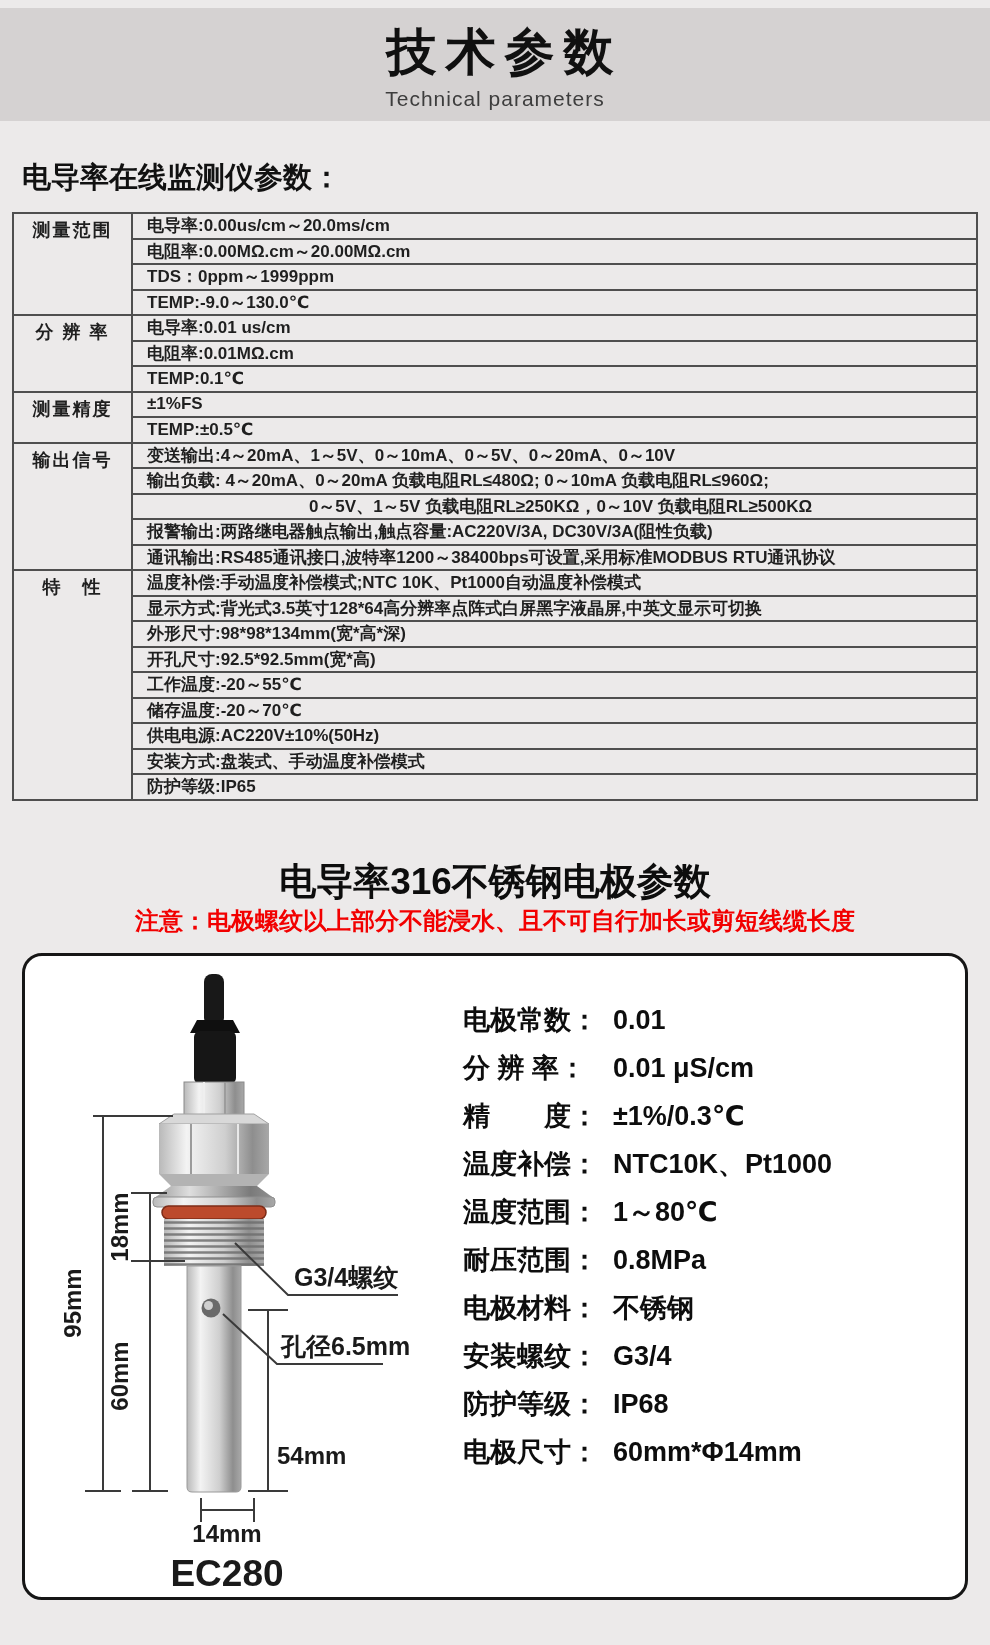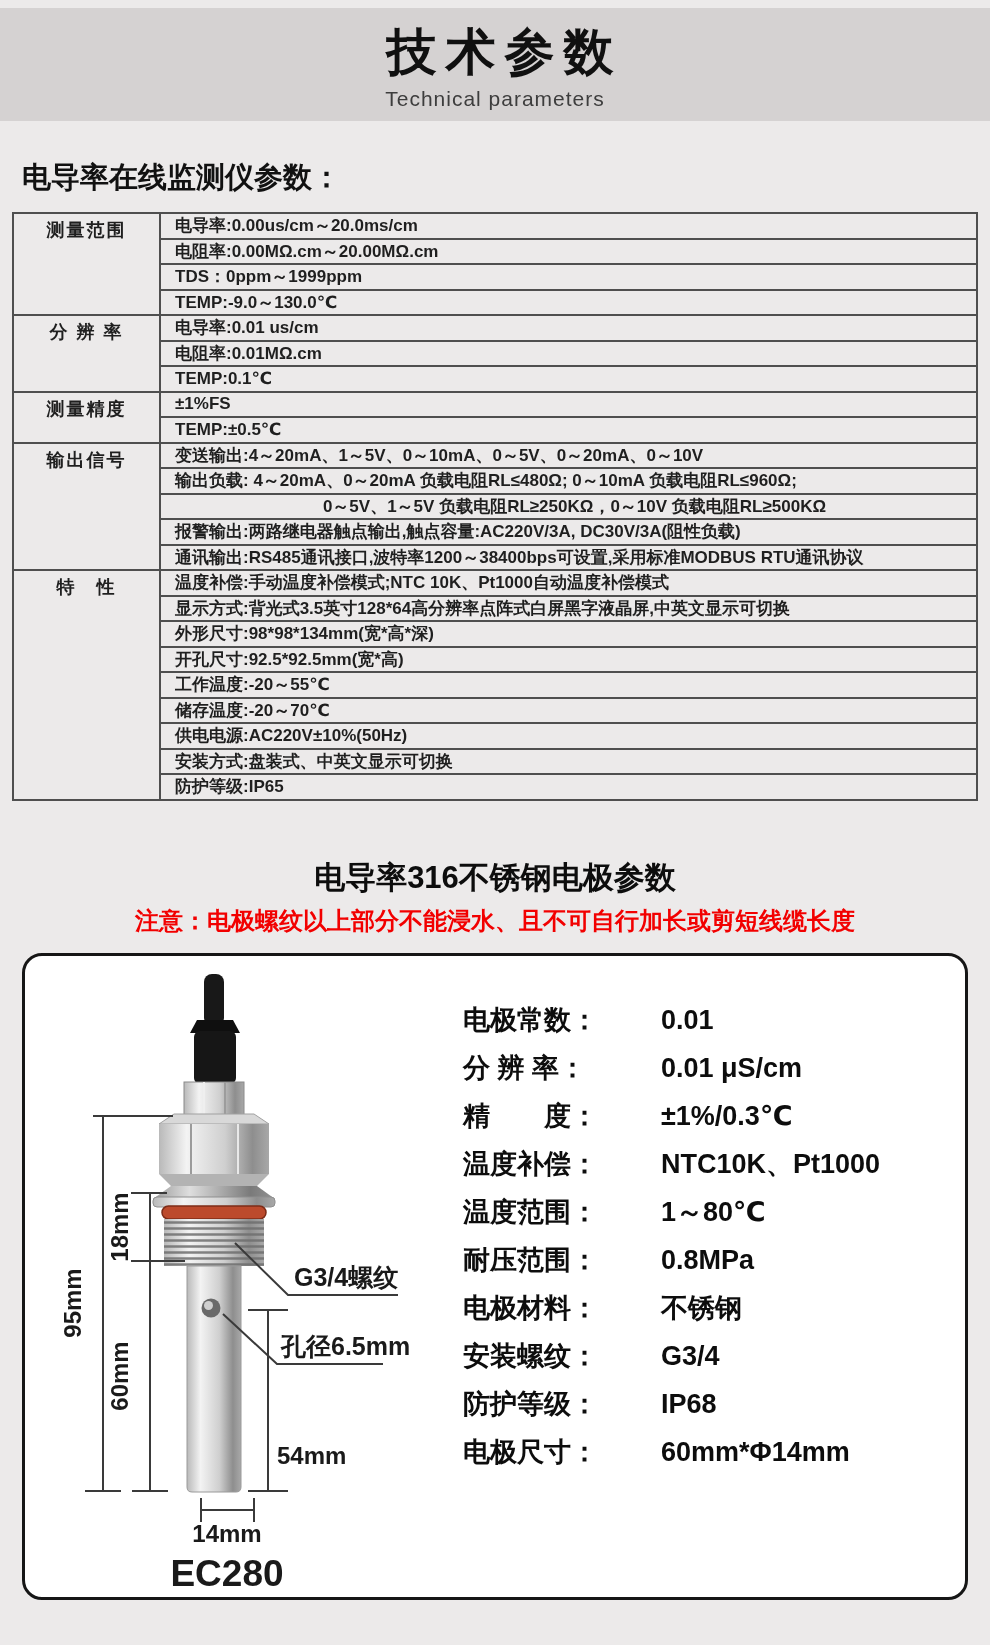--- a/index.html
+++ b/index.html
@@ -13,37 +13,37 @@
   .band .title{margin-top:11px;font-size:50px;font-weight:800;letter-spacing:9px;color:#101010;margin-left:19px;}
   .band .subtitle{margin-top:1px;font-size:21px;color:#3d3d3d;letter-spacing:1px;}
   
   .section-heading{position:absolute;left:22px;top:158px;font-size:29px;font-weight:700;color:#111;}
   table.params{position:absolute;left:12px;top:212px;width:966px;border-collapse:collapse;table-layout:fixed;}
   table.params td{
     border:2px solid #4f4f4f;height:25.5px;box-sizing:border-box;
     font-size:17px;font-weight:600;padding:0 4px 0 14px;white-space:nowrap;overflow:hidden;color:#1f1f1f;
   }
   table.params td.lbl{
-    width:147px;text-align:center;vertical-align:top;
+    width:119px;text-align:center;vertical-align:top;
     padding:4px 0 0 0;font-size:18px;font-weight:700;letter-spacing:2px;
   }
   table.params td.center{text-align:center;padding-left:16px;}
   
-  .heading2{position:absolute;left:0;top:857px;width:990px;text-align:center;font-size:31px;font-weight:800;color:#0d0d0d;}
+  .heading2{position:absolute;left:0;top:857px;width:990px;text-align:center;font-size:37px;font-weight:800;color:#0d0d0d;}
   .warning{position:absolute;left:0;top:905px;width:990px;text-align:center;font-size:24px;font-weight:700;color:#f20000;}
   
   .card{
     position:absolute;left:22px;top:953px;width:946px;height:647px;box-sizing:border-box;
     background:#ffffff;border:3px solid #161616;border-radius:20px;
   }
   .diagram{position:absolute;left:2px;top:0px;width:420px;height:638px;}
   .specs{position:absolute;left:438px;top:40px;width:498px;}
   .spec-row{display:flex;align-items:center;height:48px;font-size:27px;font-weight:700;color:#0d0d0d;}
   .spec-label{flex:0 0 150px;white-space:pre;}
-  .spec-value{white-space:nowrap;margin-left:48px;}
+  .spec-value{white-space:nowrap;}
   svg text{font-family:"Liberation Sans","DejaVu Sans",sans-serif;}
 </style>
 </head>
 <body>
 
 <div>
 
   <header class="band">
     <div class="title">技术参数</div>
     <div class="subtitle">Technical parameters</div>
@@ -119,21 +119,21 @@
       <tr>
           <td>工作温度:-20～55℃</td>
         </tr>
       <tr>
           <td>储存温度:-20～70℃</td>
         </tr>
       <tr>
           <td>供电电源:AC220V±10%(50Hz)</td>
         </tr>
       <tr>
-          <td>安装方式:盘装式、中英文显示可切换</td>
+          <td>安装方式:盘装式、手动温度补偿模式</td>
         </tr>
       <tr>
           <td>防护等级:IP65</td>
         </tr>
     </tbody>
   </table>
 
   <div class="heading2">电导率316不锈钢电极参数</div>
   <div class="warning">注意：电极螺纹以上部分不能浸水、且不可自行加长或剪短线缆长度</div>
 

